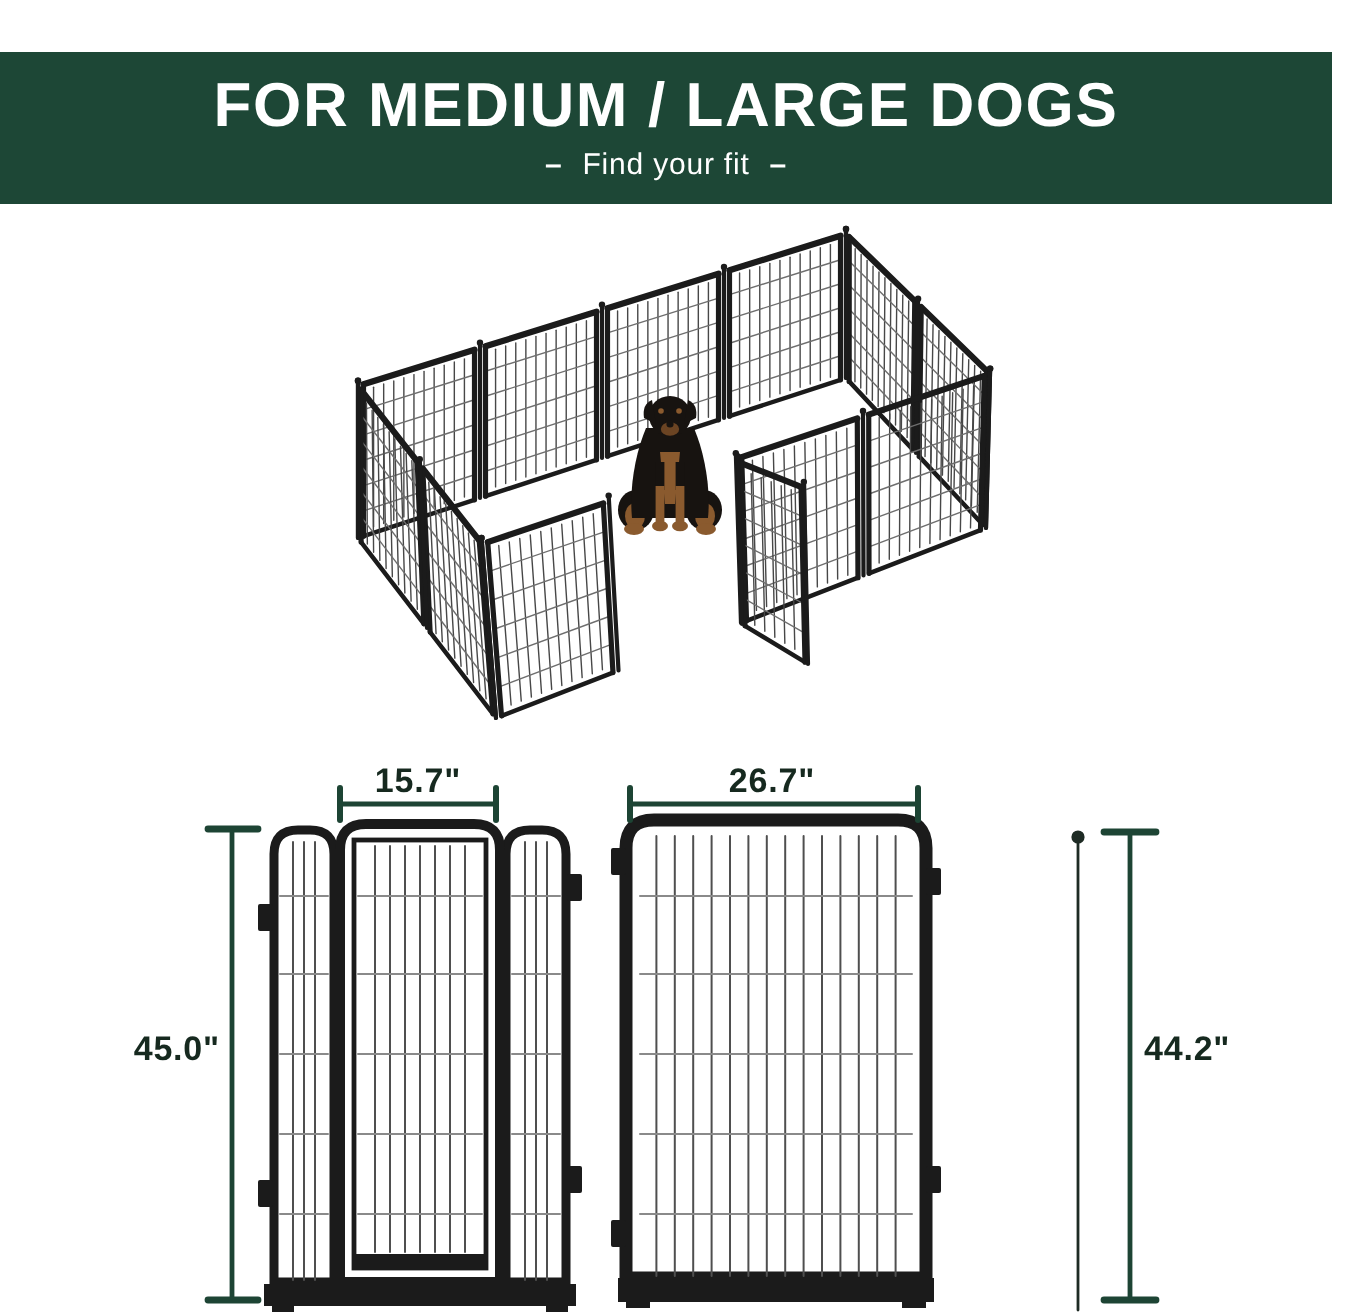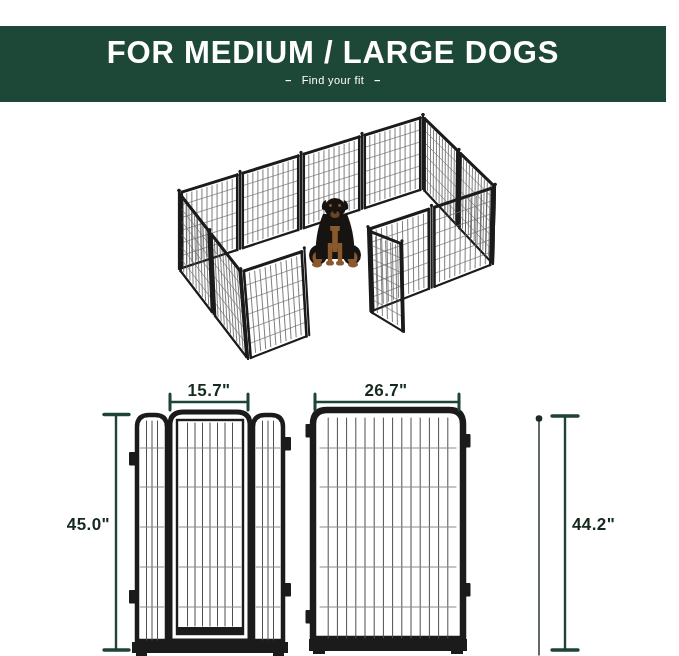--- a/index.html
+++ b/index.html
@@ -9,21 +9,21 @@
   }
   .banner {
     position:absolute; top:0; left:0; width:666px; height:76px;
     background:#1d4736; color:#ffffff; text-align:center;margin-top:26px;
   }
   .banner h1 {
     margin:0; padding-top:9px; font-size:31px; font-weight:800;
     letter-spacing:0.8px; color:#ffffff;
   }
   .banner .subtitle {
-    margin-top:3px; font-size:11px; font-weight:500; letter-spacing:0.4px; color:#ffffff;
+    margin-top:3px; font-size:15px; font-weight:500; letter-spacing:0.4px; color:#ffffff;
   }
   .subtitle .dash { margin:0 10px; font-weight:700; }
   .sqft {
     position:absolute; top:88px; left:0; width:679px; text-align:center;
     font-size:19px; font-weight:700; color:#2e8e68; letter-spacing:0.6px;
   }
   #gfx { position:absolute; top:0; left:0; width:679px; height:656px; }
   .dim {
     position:absolute; font-weight:700; font-size:17px; color:#16291f;
     letter-spacing:0.4px; white-space:nowrap;

